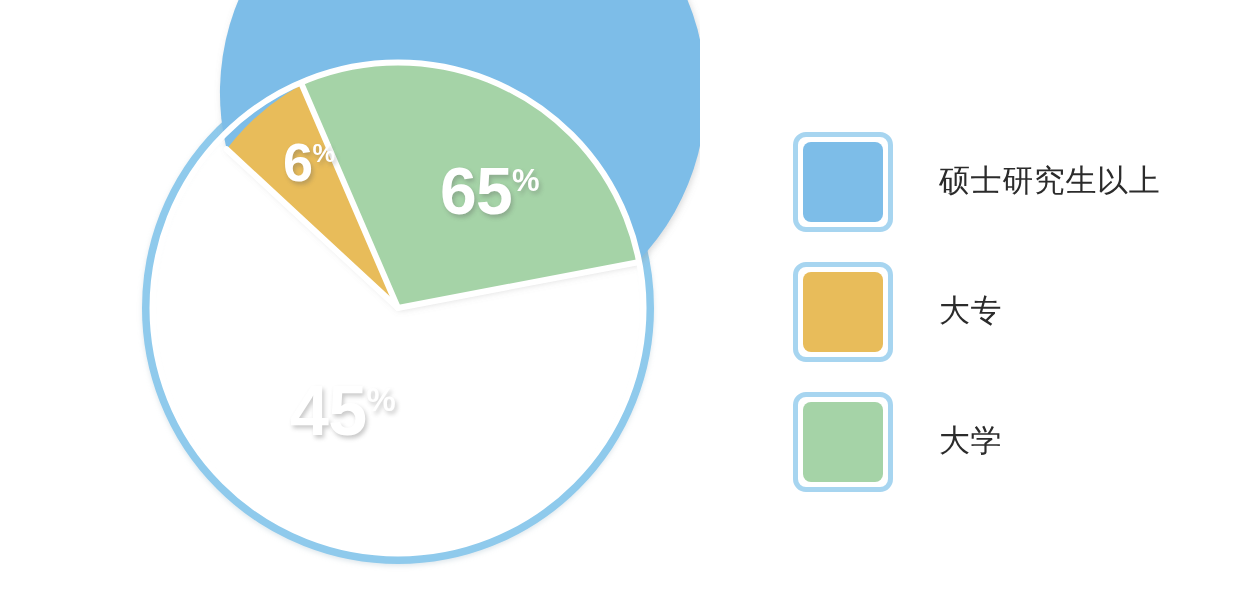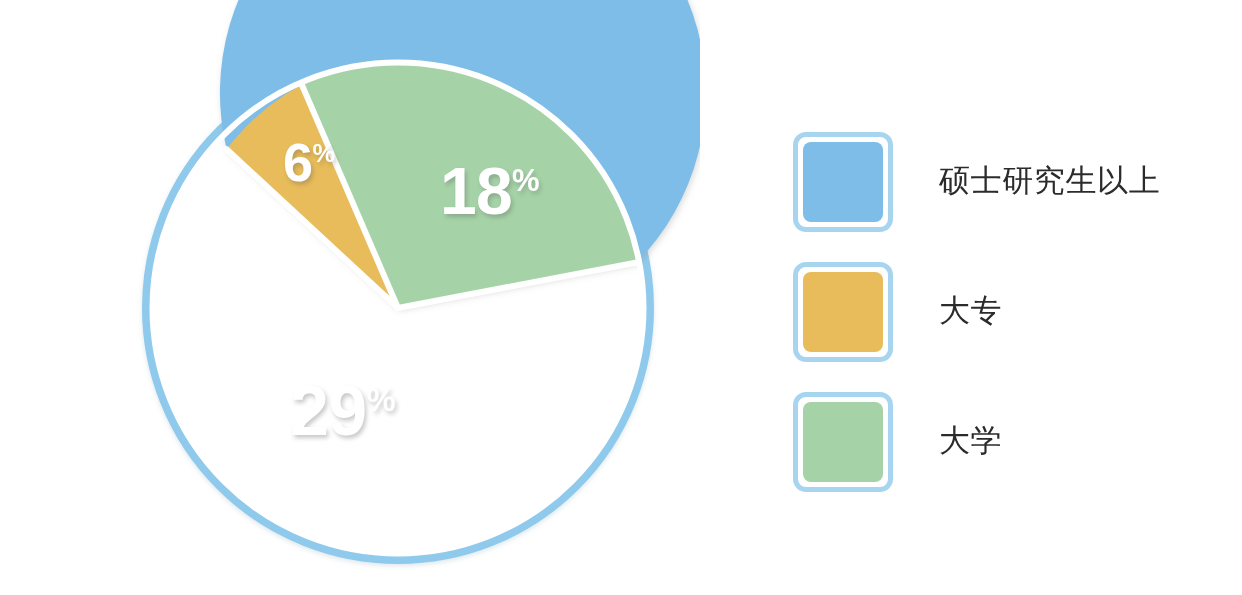--- a/index.html
+++ b/index.html
@@ -141,25 +141,25 @@
       <g stroke="#FFFFFF" stroke-width="6" stroke-linecap="round" fill="none">
         <line x1="398" y1="308" x2="636.9" y2="262.5"></line>
         <line x1="398" y1="308" x2="301.7" y2="84.4"></line>
         <line x1="398" y1="308" x2="226.6" y2="149.3"></line>
       </g>
 
       <circle cx="398" cy="308" r="245.5" fill="none" stroke="#FFFFFF" stroke-width="6"></circle>
     </svg>
 
     <div class="slice-label" id="label-58">
-      <span class="num">29</span><span class="pct">%</span>
+      <span class="num">45</span><span class="pct">%</span>
     </div>
 
     <div class="slice-label" id="label-36">
-      <span class="num">18</span><span class="pct">%</span>
+      <span class="num">65</span><span class="pct">%</span>
     </div>
 
     <div class="slice-label" id="label-6">
       <span class="num">6</span><span class="pct">%</span>
     </div>
   </div>
 
   <div id="legend">
 
     <div class="legend-row">

